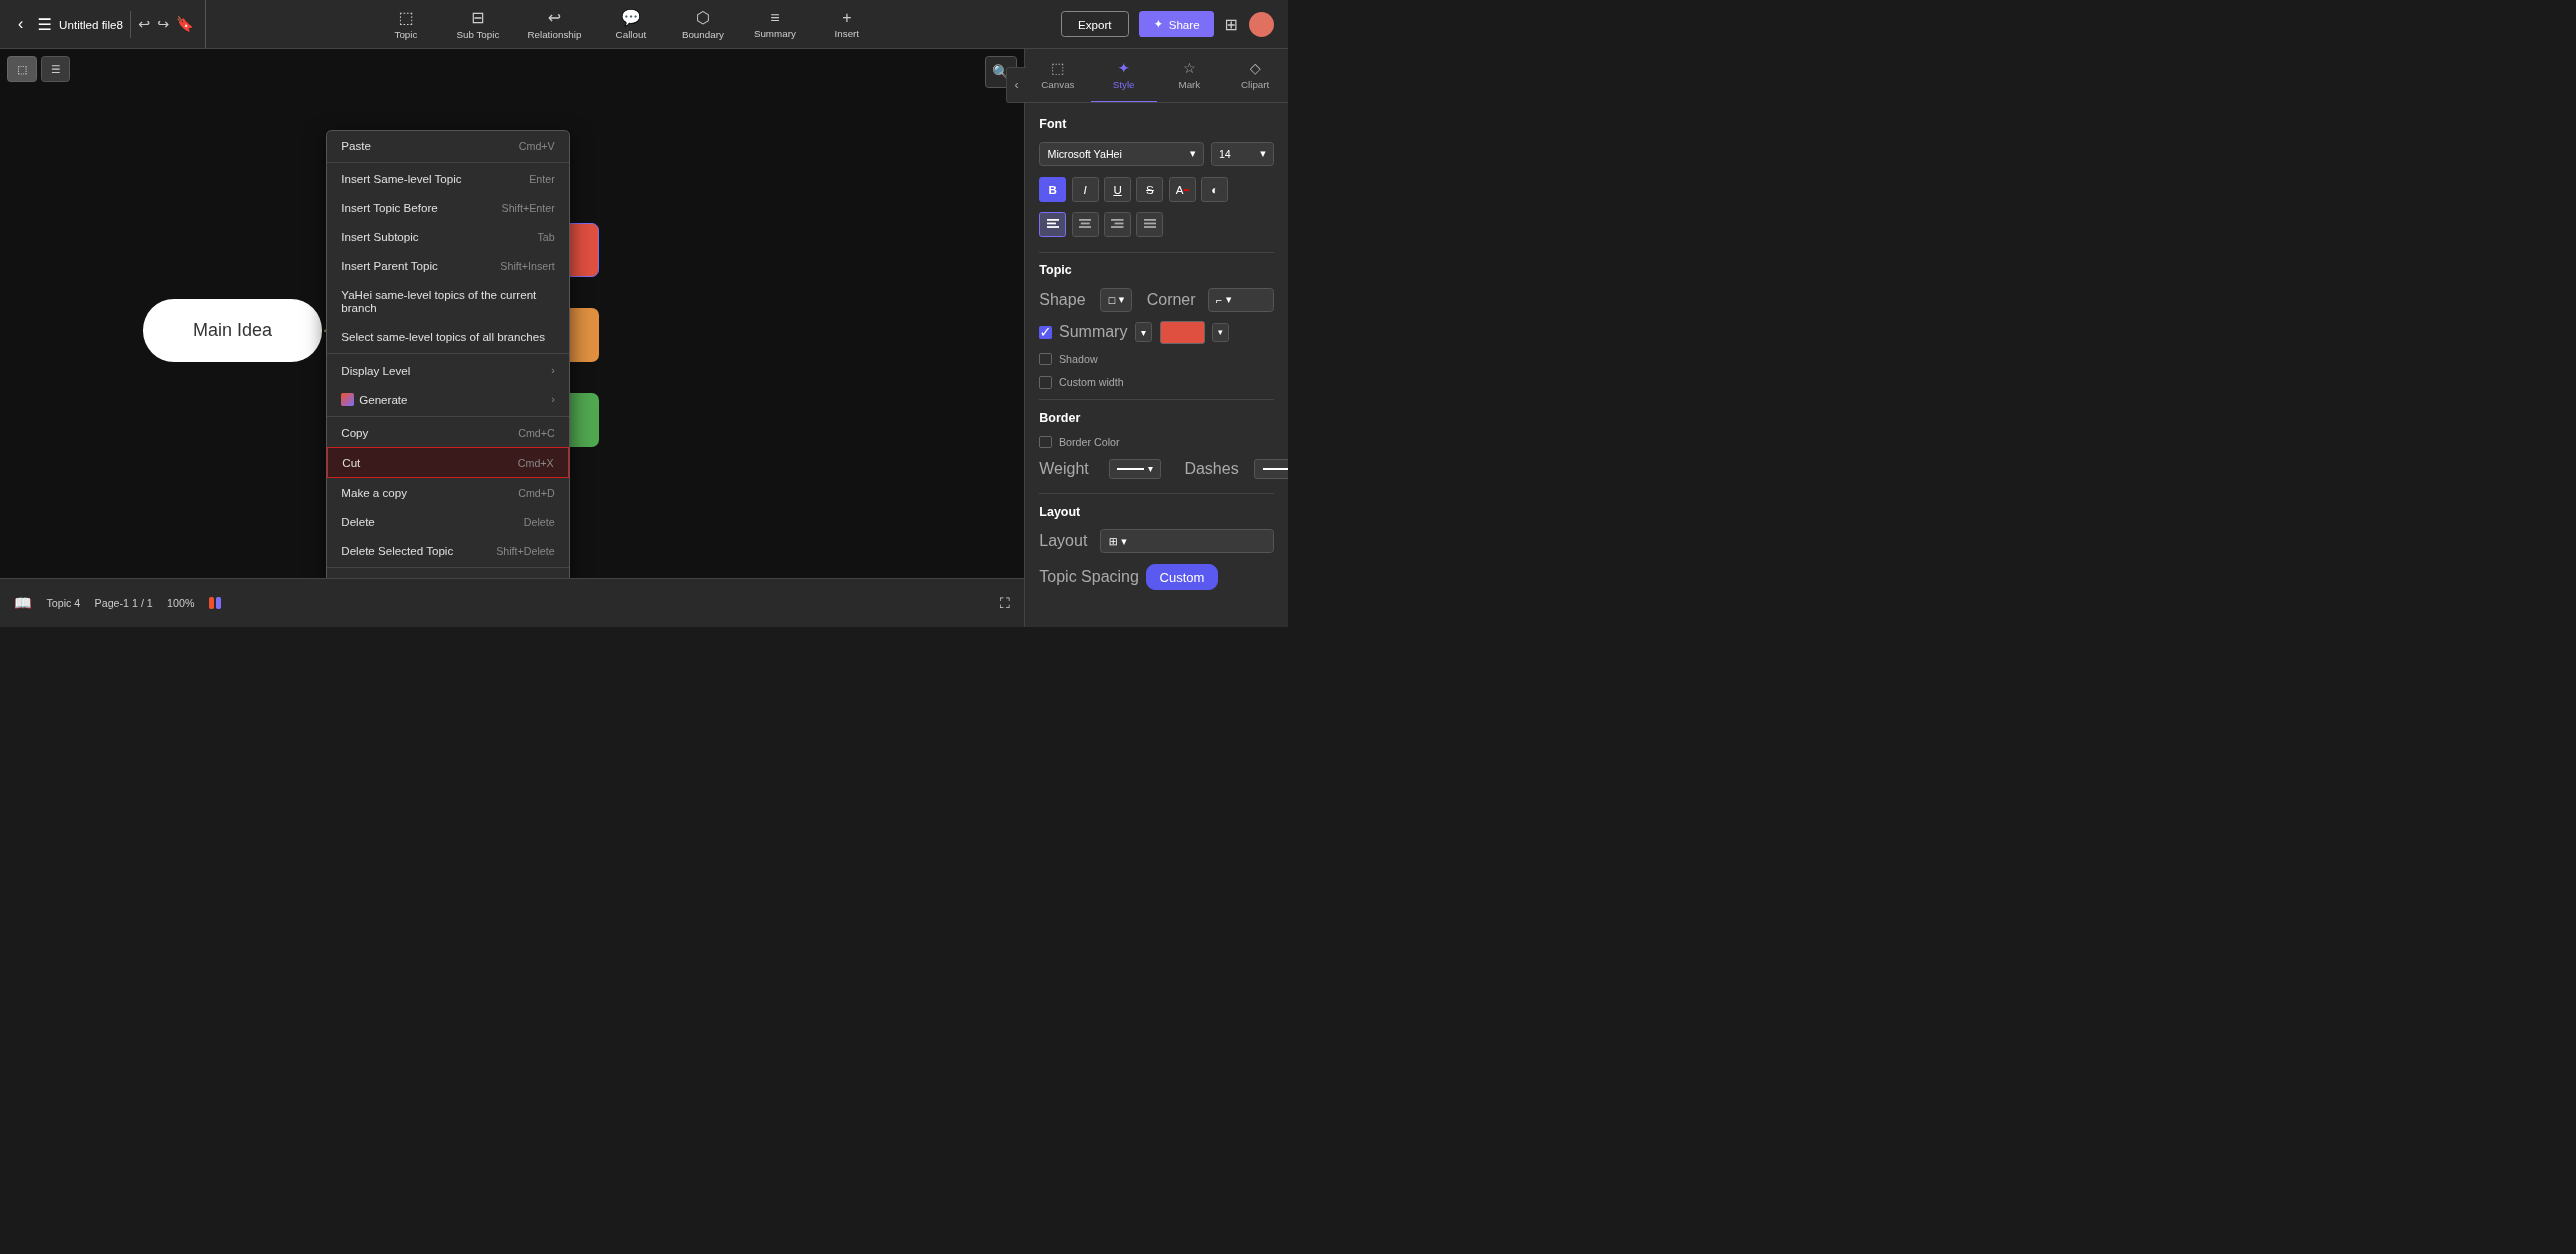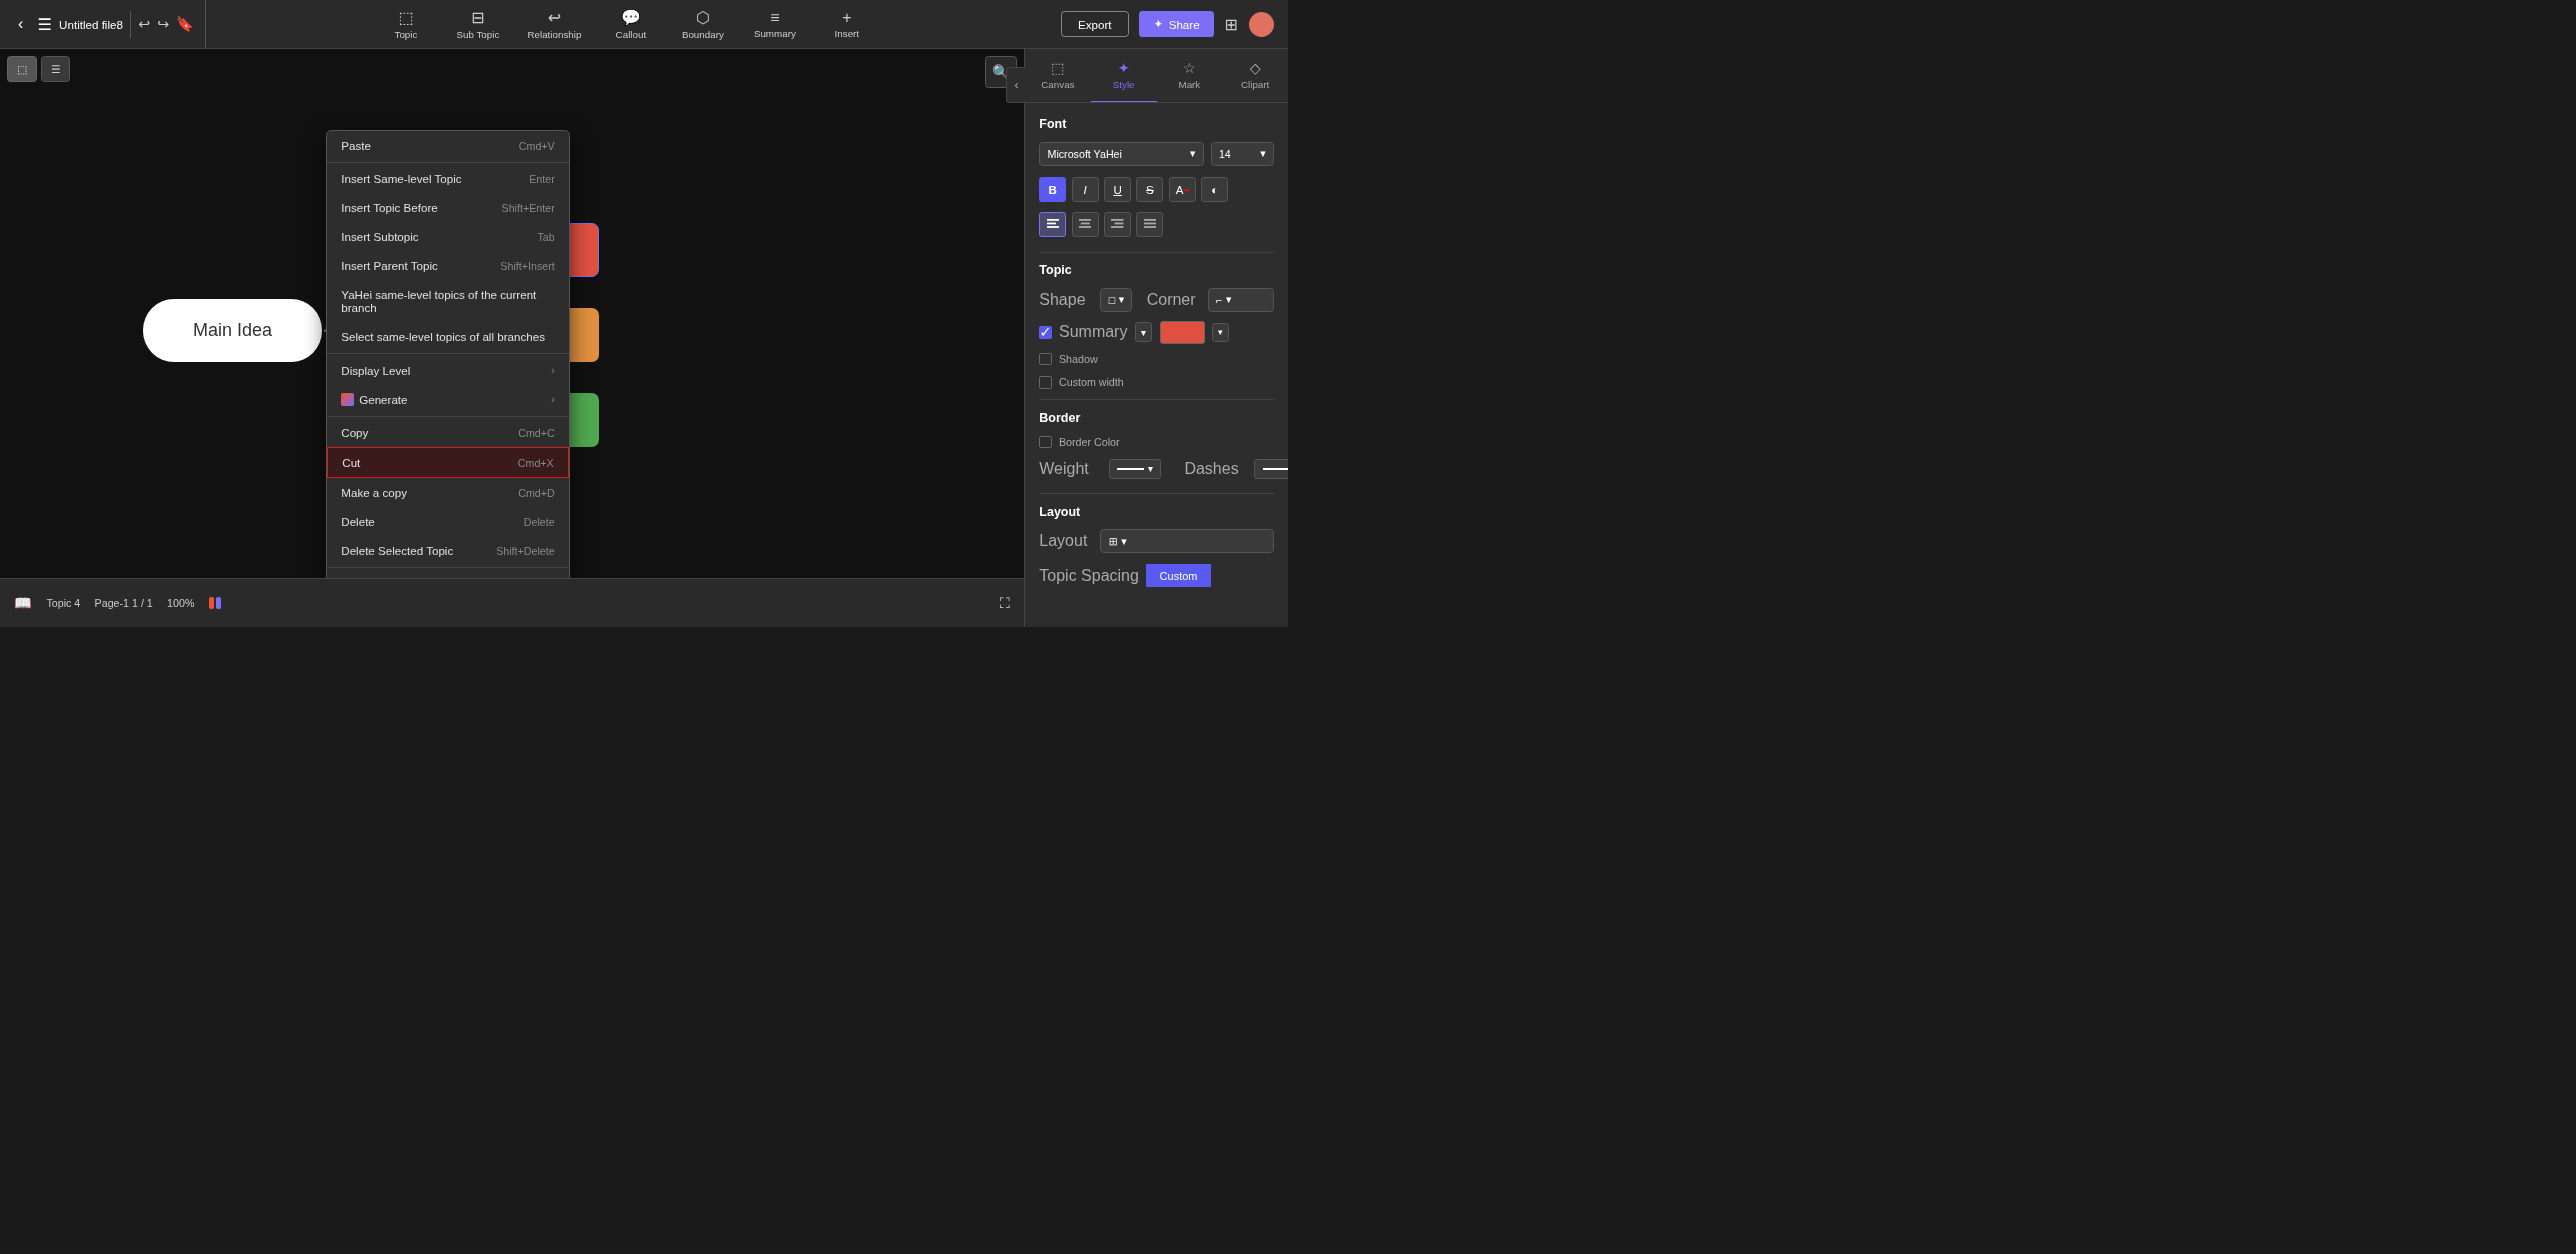--- a/index.html
+++ b/index.html
@@ -111,21 +111,21 @@
     .weight-row { display: flex; align-items: center; gap: 16px; margin-bottom: 14.3px; }
     .line-selector { background: #3a3a3a; border: 0.9px solid #555; color: #fff; padding: 3.6px 7.2px; border-radius: 2.7px; font-size: 9.8px; cursor: pointer; display: flex; align-items: center; gap: 3.6px; }
 
     .layout-selector {
       background: #3a3a3a; border: 0.9px solid #555; color: #fff;
       padding: 4.5px 7.2px; border-radius: 3.6px; font-size: 10.7px; cursor: pointer;
       display: flex; align-items: center; gap: 3.6px; flex: 1;
     }
     .spacing-btn {
       background: #3a3a3a; border: 0.9px solid #888; color: #fff;
-      padding: 4.5px 12.5px; border-radius: 0; font-size: 11px; cursor: pointer;
+      padding: 4.5px 12.5px; border-radius: 9px; font-size: 13px; cursor: pointer;
     }
     .spacing-btn.active { background: #5a5af0; border-color: #5a5af0; }
 
     
     .bottom-bar {
       position: absolute; bottom: 0; left: 0; right: 264px; height: 49px;
       background: #2a2a2a; border-top: 0.9px solid #444;
       display: flex; align-items: center; padding: 0 14.3px; gap: 14.3px; z-index: 50;
     }
     .bottom-btn { background: none; border: none; color: #ccc; font-size: 14.3px; cursor: pointer; }

